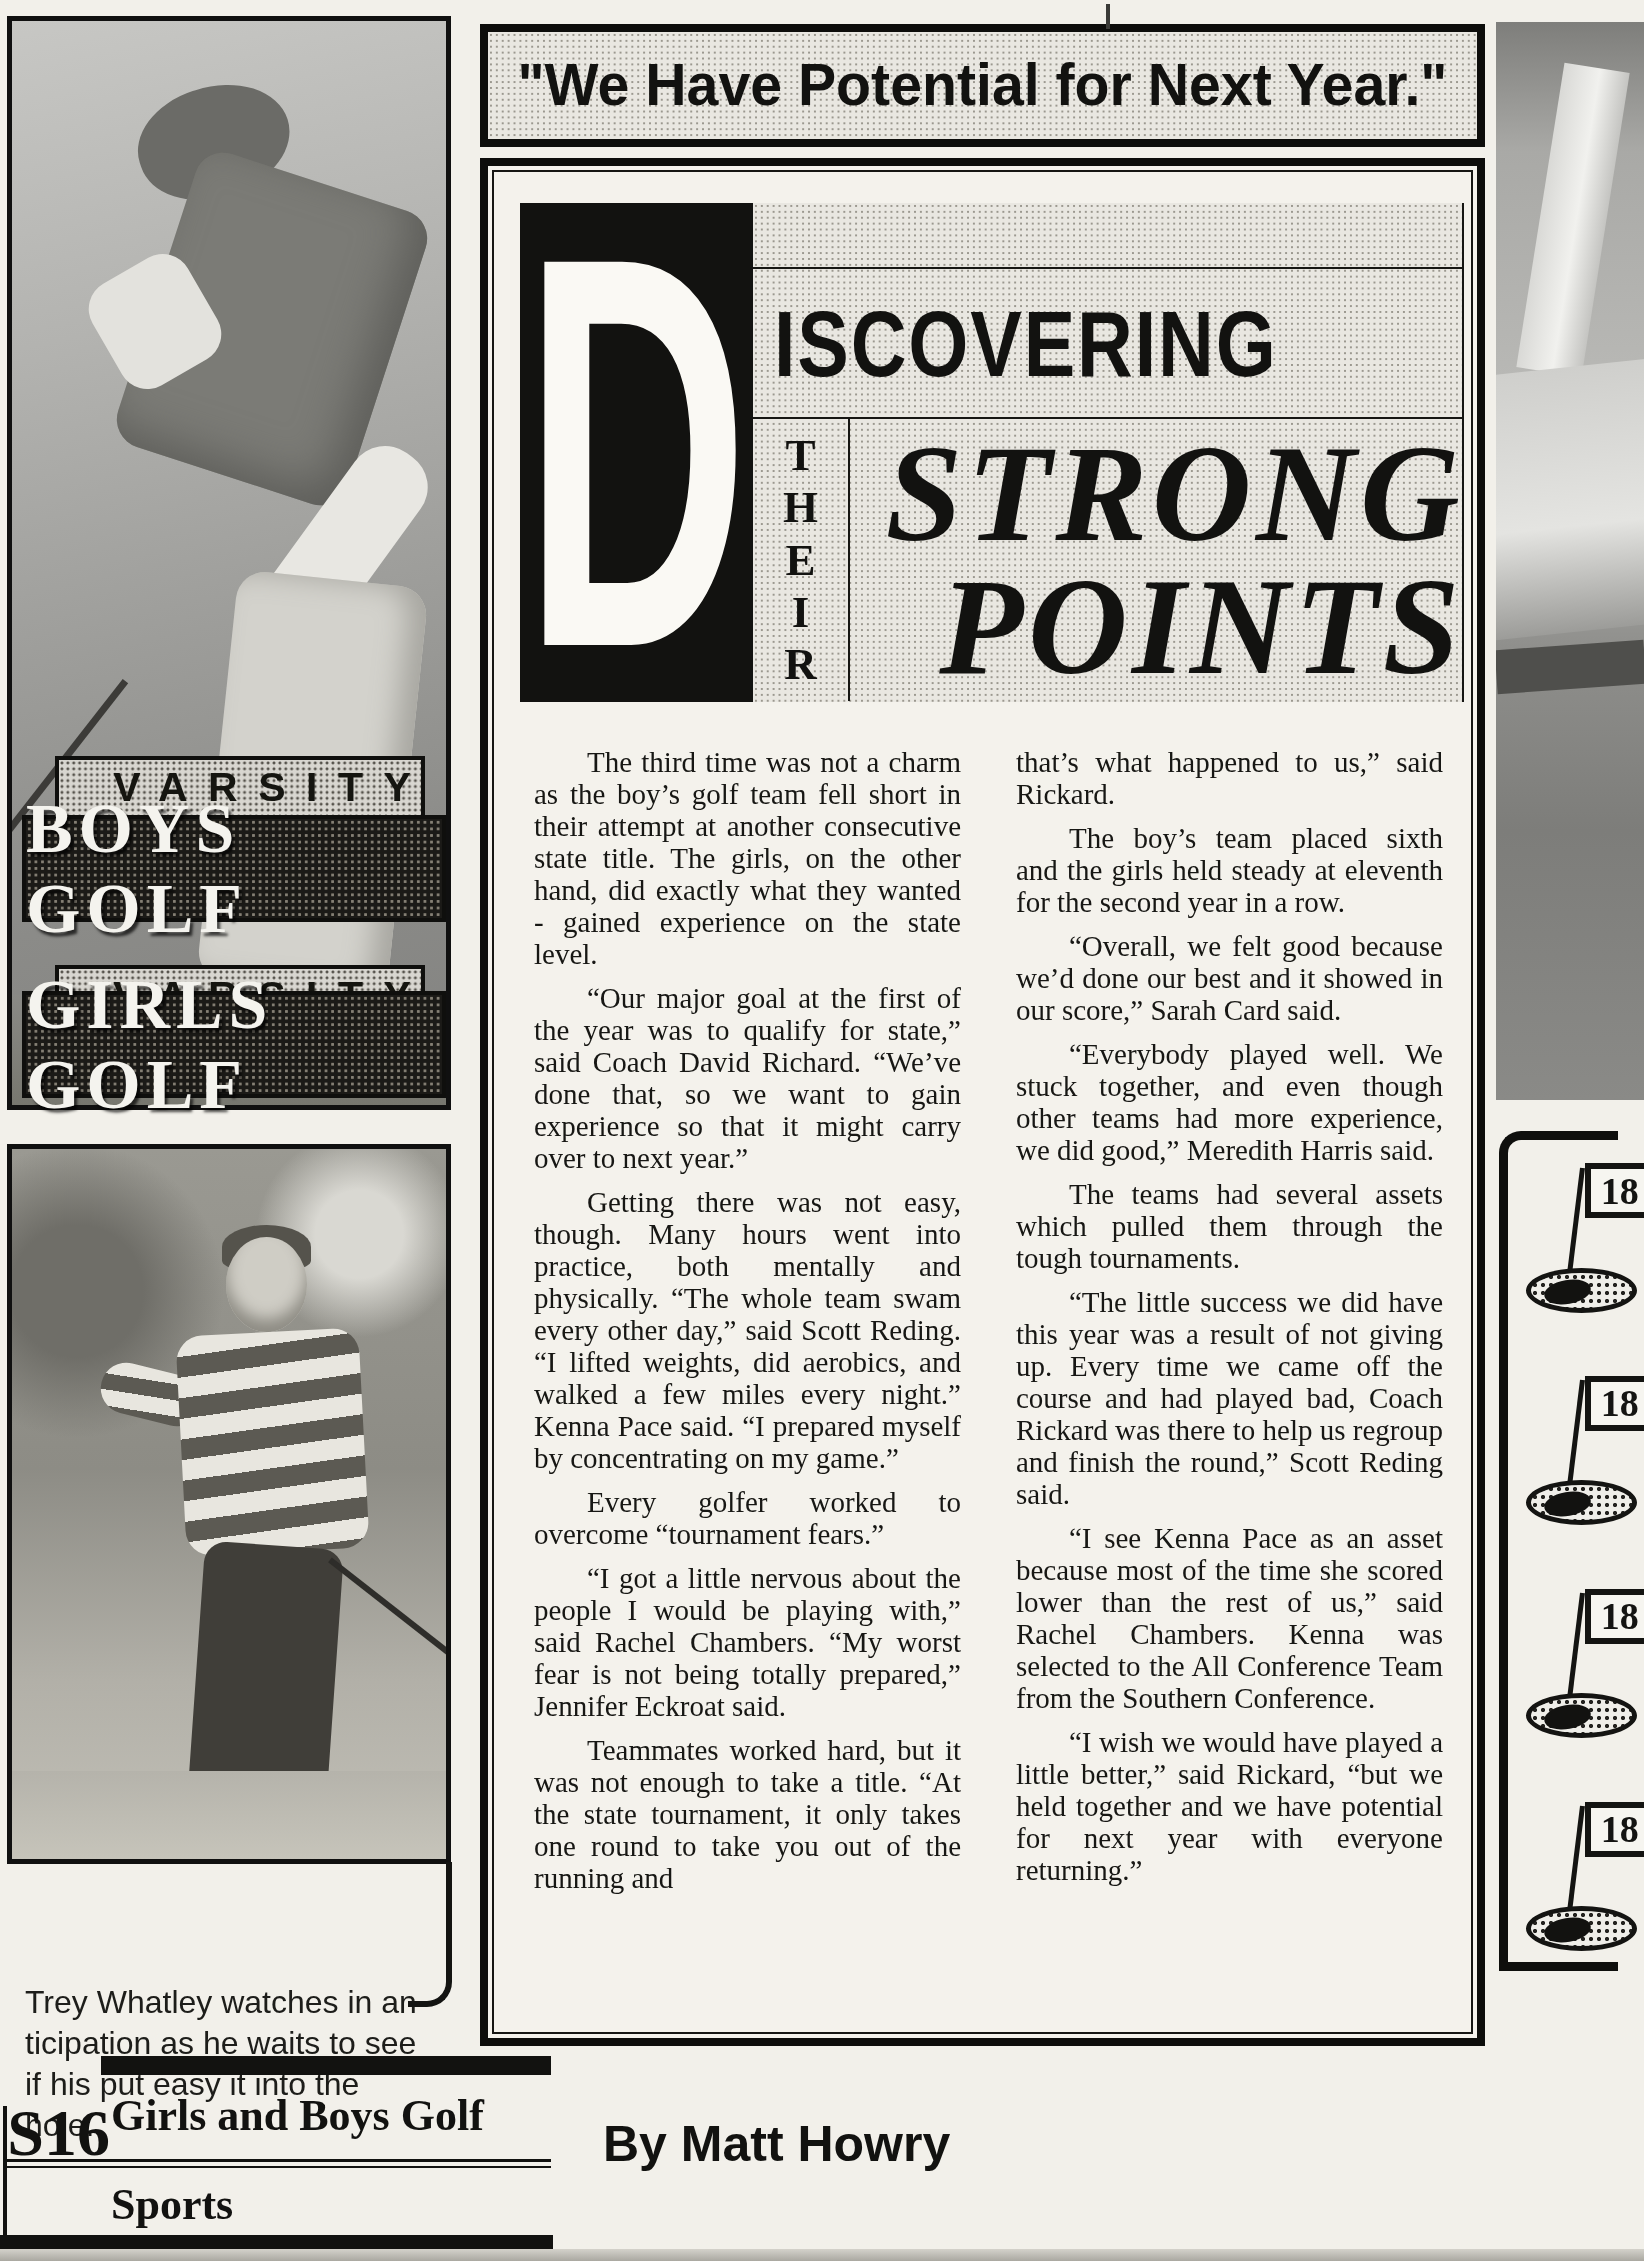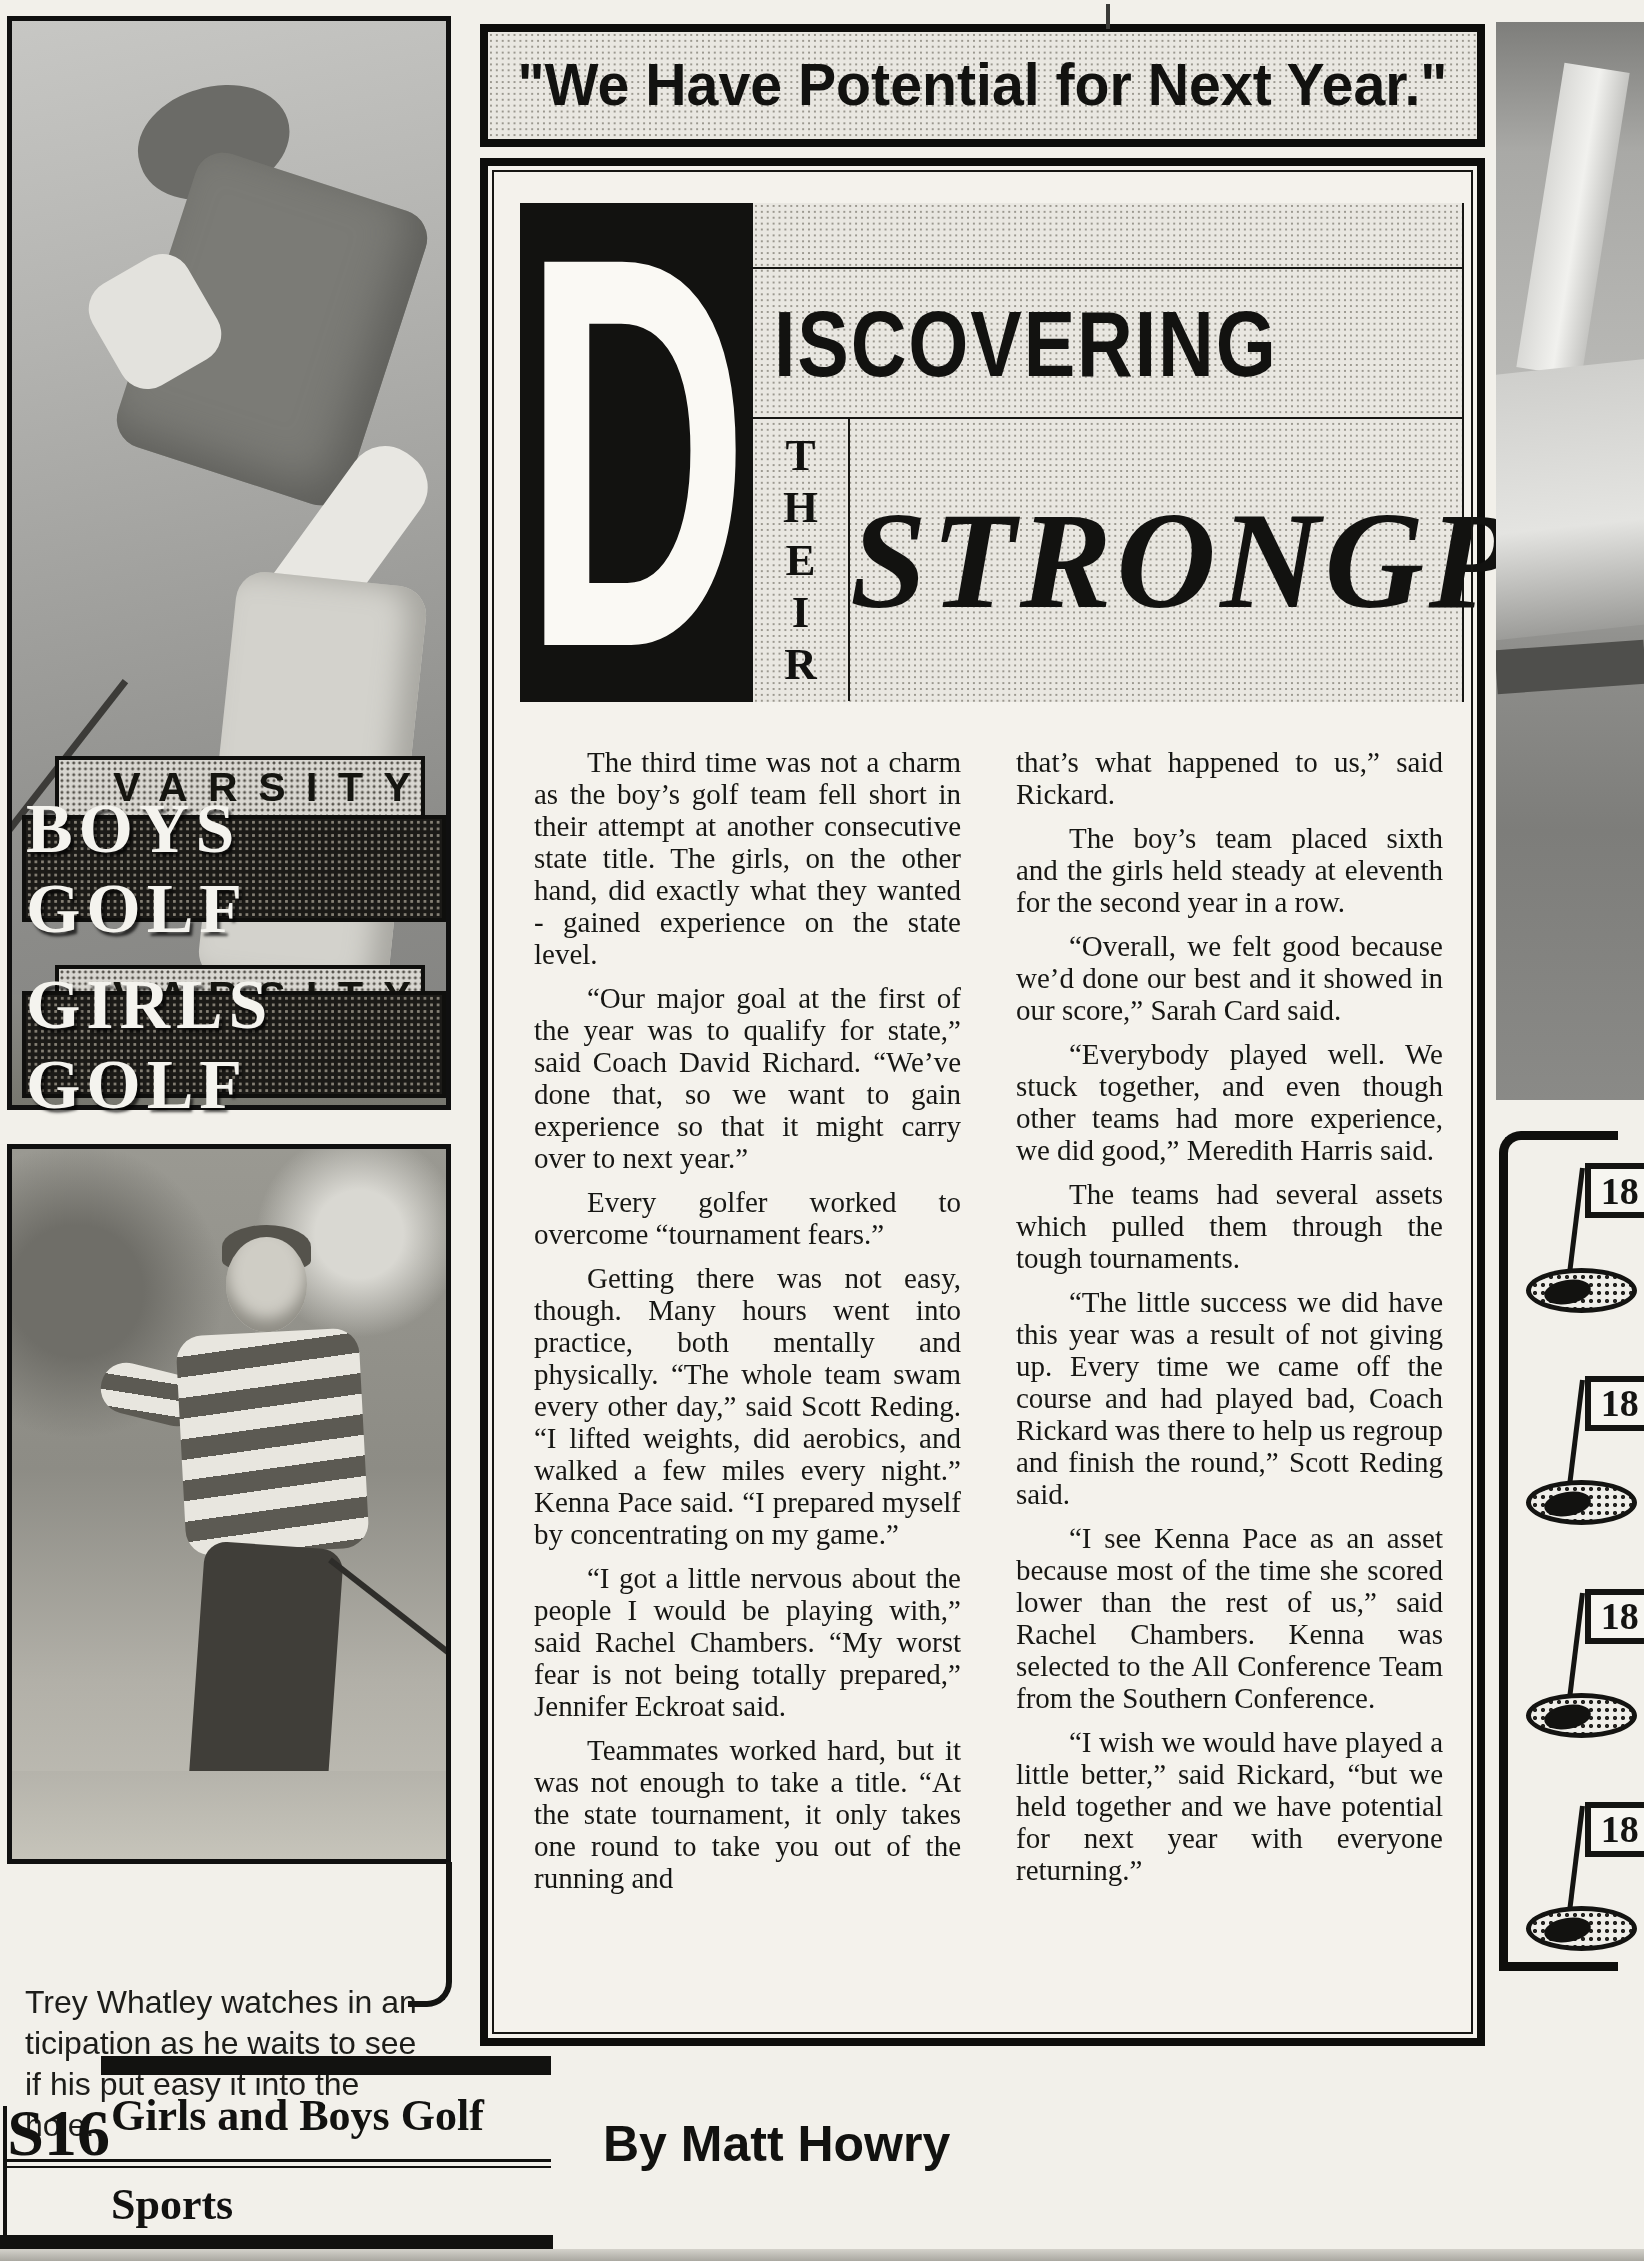--- a/index.html
+++ b/index.html
@@ -65,21 +65,21 @@
   .headline{position:absolute;left:32px;top:37px;width:944px;height:499px;}
   .hl-d-panel{position:absolute;left:0;top:0;width:233px;height:499px;background:#121210;display:flex;align-items:center;justify-content:center;}
   .hl-d-panel span{font-family:"Liberation Sans",sans-serif;font-weight:bold;font-size:557px;line-height:469px;color:#faf9f4;transform:scaleX(.56);}
   .hl-right{position:absolute;left:233px;top:0;width:711px;height:499px;border-right:2.2px solid #161613;box-sizing:border-box;}
   .hl-row-empty{position:absolute;left:0;top:0;width:100%;height:66px;border-bottom:2.2px solid #161613;box-sizing:border-box;}
   .hl-row-disc{position:absolute;left:0;top:68px;width:100%;height:148px;border-bottom:2.2px solid #161613;box-sizing:border-box;display:flex;align-items:center;}
   .hl-row-disc span{font-family:"Liberation Sans",sans-serif;font-weight:bold;font-size:92px;letter-spacing:2.2px;color:#121210;transform:scaleX(.84);transform-origin:left;margin-left:20.5px;white-space:nowrap;}
   .hl-their{position:absolute;left:0;top:216px;width:97px;height:282px;border-right:2.2px solid #161613;box-sizing:border-box;
     display:flex;flex-direction:column;align-items:center;justify-content:space-around;padding:10.3px 0;}
   .hl-their span{font-weight:bold;font-size:45px;color:#121210;line-height:45px;}
-  .hl-strong{position:absolute;left:97px;top:216px;width:614px;height:282px;display:flex;justify-content:space-around;align-items:center;padding:7.3px 0;box-sizing:border-box;}
+  .hl-strong{position:absolute;left:97px;top:216px;width:614px;height:282px;display:flex;flex-direction:column;justify-content:space-around;align-items:flex-end;padding:7.3px 0;box-sizing:border-box;}
   .hl-strong span{font-style:italic;font-weight:bold;font-size:138px;line-height:125px;letter-spacing:4.4px;color:#121210;white-space:nowrap;}
 
   .col{position:absolute;top:568px;width:451px;height:1290px;overflow:hidden;
     font-size:29px;line-height:32px;color:#171714;text-align:justify;}
   .col-left{left:34px;}
   .col-right{left:516px;}
   .col p{margin:12px;text-indent:53px;}
   .col p.cont{text-indent:0;}
 
   
@@ -164,22 +164,22 @@
           </div>
         <div class="hl-strong" id="strong-col">
             <span>STRONG</span>
             <span>POINTS</span>
           </div>
       </div>
     </div>
     <div class="col col-left" id="col-left">
         <p>The third time was not a charm as the boy’s golf team fell short in their attempt at another consecutive state title. The girls, on the other hand, did exactly what they wanted - gained experience on the state level.</p>
         <p>“Our major goal at the first of the year was to qualify for state,” said Coach David Richard. “We’ve done that, so we want to gain experience so that it might carry over to next year.”</p>
+        <p>Getting there was not easy, though. Many hours went into practice, both mentally and physically. “The whole team swam every other day,” said Scott Reding. “I lifted weights, did aerobics, and walked a few miles every night.” Kenna Pace said. “I prepared myself by concentrating on my game.”</p>
         <p>Every golfer worked to overcome “tournament fears.”</p>
-        <p>Getting there was not easy, though. Many hours went into practice, both mentally and physically. “The whole team swam every other day,” said Scott Reding. “I lifted weights, did aerobics, and walked a few miles every night.” Kenna Pace said. “I prepared myself by concentrating on my game.”</p>
         <p>“I got a little nervous about the people I would be playing with,” said Rachel Chambers. “My worst fear is not being totally prepared,” Jennifer Eckroat said.</p>
         <p>Teammates worked hard, but it was not enough to take a title. “At the state tournament, it only takes one round to take you out of the running and</p>
       </div>
     <div class="col col-right" id="col-right">
         <p class="cont">that’s what happened to us,” said Rickard.</p>
         <p>The boy’s team placed sixth and the girls held steady at eleventh for the second year in a row.</p>
         <p>“Overall, we felt good because we’d done our best and it showed in our score,” Sarah Card said.</p>
         <p>“Everybody played well. We stuck together, and even though other teams had more experience, we did good,” Meredith Harris said.</p>
         <p>The teams had several assets which pulled them through the tough tournaments.</p>
         <p>“The little success we did have this year was a result of not giving up. Every time we came off the course and had played bad, Coach Rickard was there to help us regroup and finish the round,” Scott Reding said.</p>

